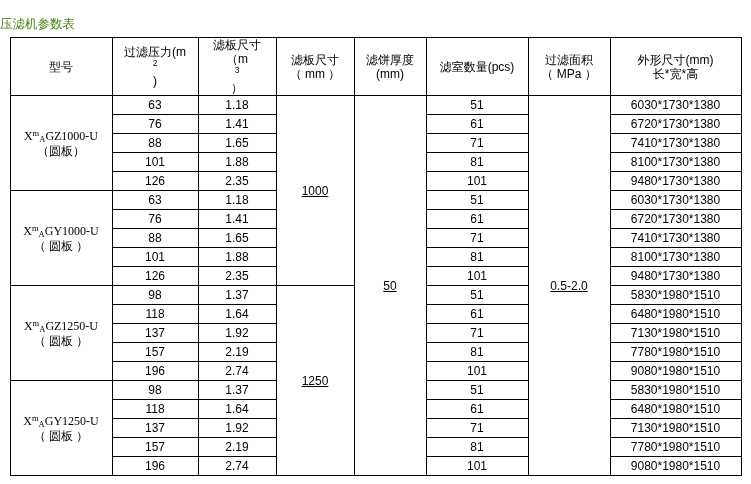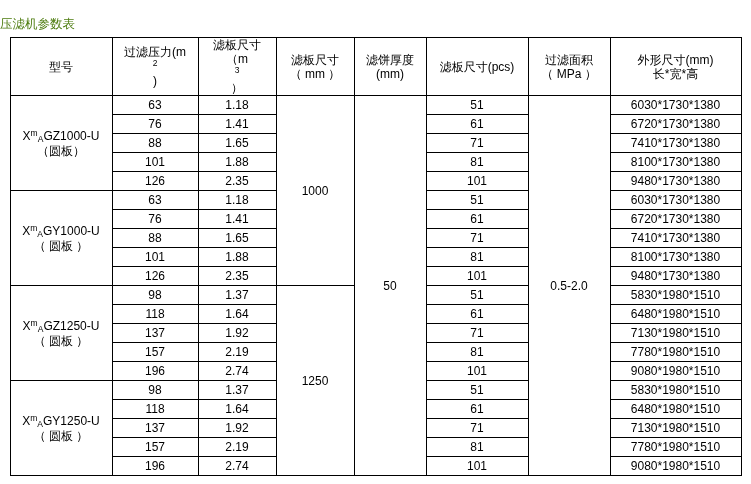--- a/index.html
+++ b/index.html
@@ -55,20 +55,21 @@
   .hdr-2line span {
     display: block;
   }
   td.model {
     font-size: 11.5px;
     line-height: 16px;
   }
   td.model .m-line1 {
     display: block;
     white-space: nowrap;
+    font-family: Liberation Serif, serif;
   }
   td.model .m-line2 {
     display: block;
   }
   sub.sub {
     font-size: 8.5px;
     vertical-align: baseline;
     position: relative;
     top: 2px;
   }
@@ -77,20 +78,21 @@
     vertical-align: baseline;
     position: relative;
     top: -4px;
   }
   td.num {
     height: 18px;
     font-size: 12px;
   }
   td.big {
     font-size: 12.5px;
+    text-decoration: underline;
   }
   .footnote {
     text-align: right;
     font-size: 12px;
     padding-top: 9px;
     padding-right: 12px;
     color: #000;
   }
   
   col.c-model  { width: 102px; }
@@ -140,21 +142,21 @@
             <span>（ mm ）</span>
           </span>
         </td>
         <td>
           <span class="hdr-2line">
             <span>滤饼厚度</span>
             <span>(mm)</span>
           </span>
         </td>
         <td>
-          <span>滤板尺寸(p</span><span style="">cs</span><span>)</span>
+          <span>滤室数量(p</span><span style="">cs</span><span>)</span>
         </td>
         <td>
           <span class="hdr-2line">
             <span>过滤面积</span>
             <span>（ MPa ）</span>
           </span>
         </td>
         <td>
           <span class="hdr-2line">
             <span>外形尺寸(mm)</span>

